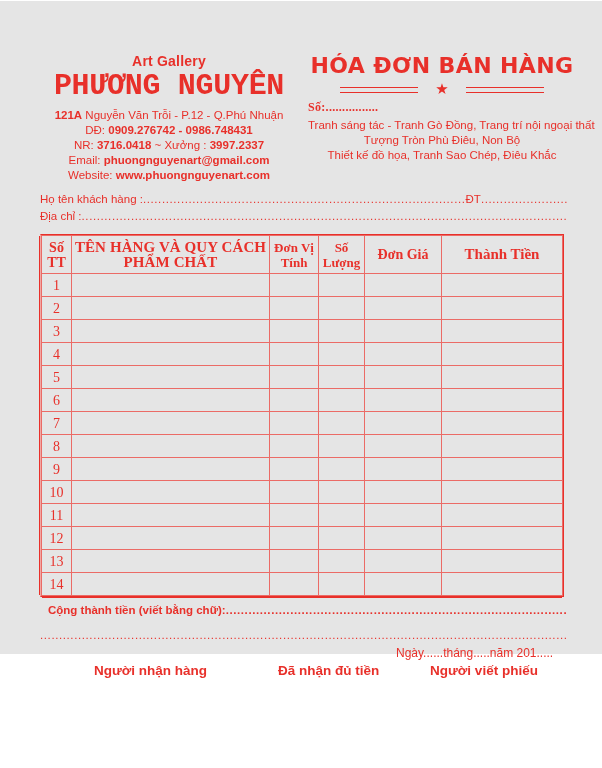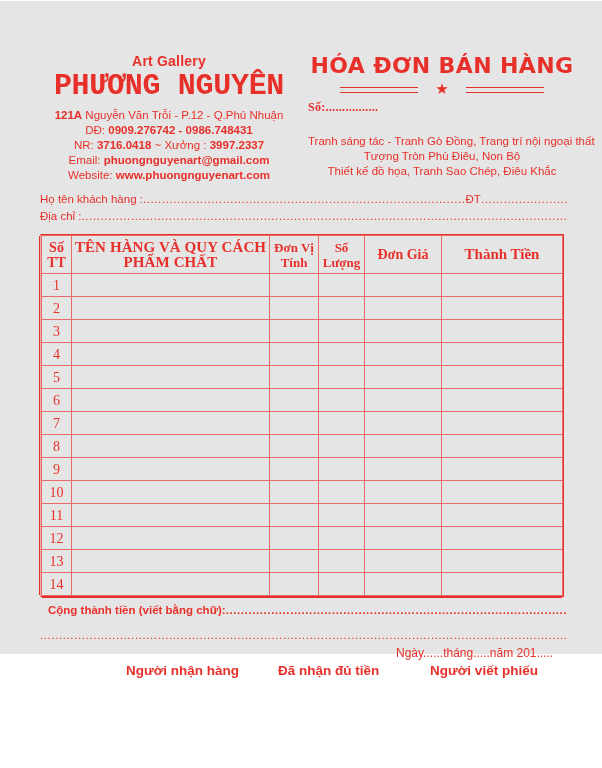--- a/index.html
+++ b/index.html
@@ -109,21 +109,21 @@
     font-family: "Liberation Serif", serif;
     letter-spacing: 0.3px;
   }
   .sub-line {
     font-size: 11.5px;
     line-height: 15px;
     color: #e8302a;
     white-space: nowrap;
     font-weight: 500;
   }
-  .sub-line.first { margin-top: 19px; }
+  .sub-line.first { margin-top: 3px; }
 
   
   .cust {
     position: absolute;
     left: 40px;
     width: 528px;
     font-size: 11.5px;
     color: #e8302a;
     white-space: nowrap;
     overflow: hidden;
@@ -240,21 +240,21 @@
     height: 24px;
   }
   .sign {
     position: absolute;
     top: 0;
     font-size: 13.5px;
     font-weight: bold;
     color: #e8302a;
     white-space: nowrap;
   }
-  .sign.s1 { left: 54px; margin-left: 32px; }
+  .sign.s1 { left: 54px; }
   .sign.s2 { left: 238px; }
   .sign.s3 { left: 390px; }
 </style>
 </head>
 <body>
 
 <div class="page">
 
   <div class="header">
 

